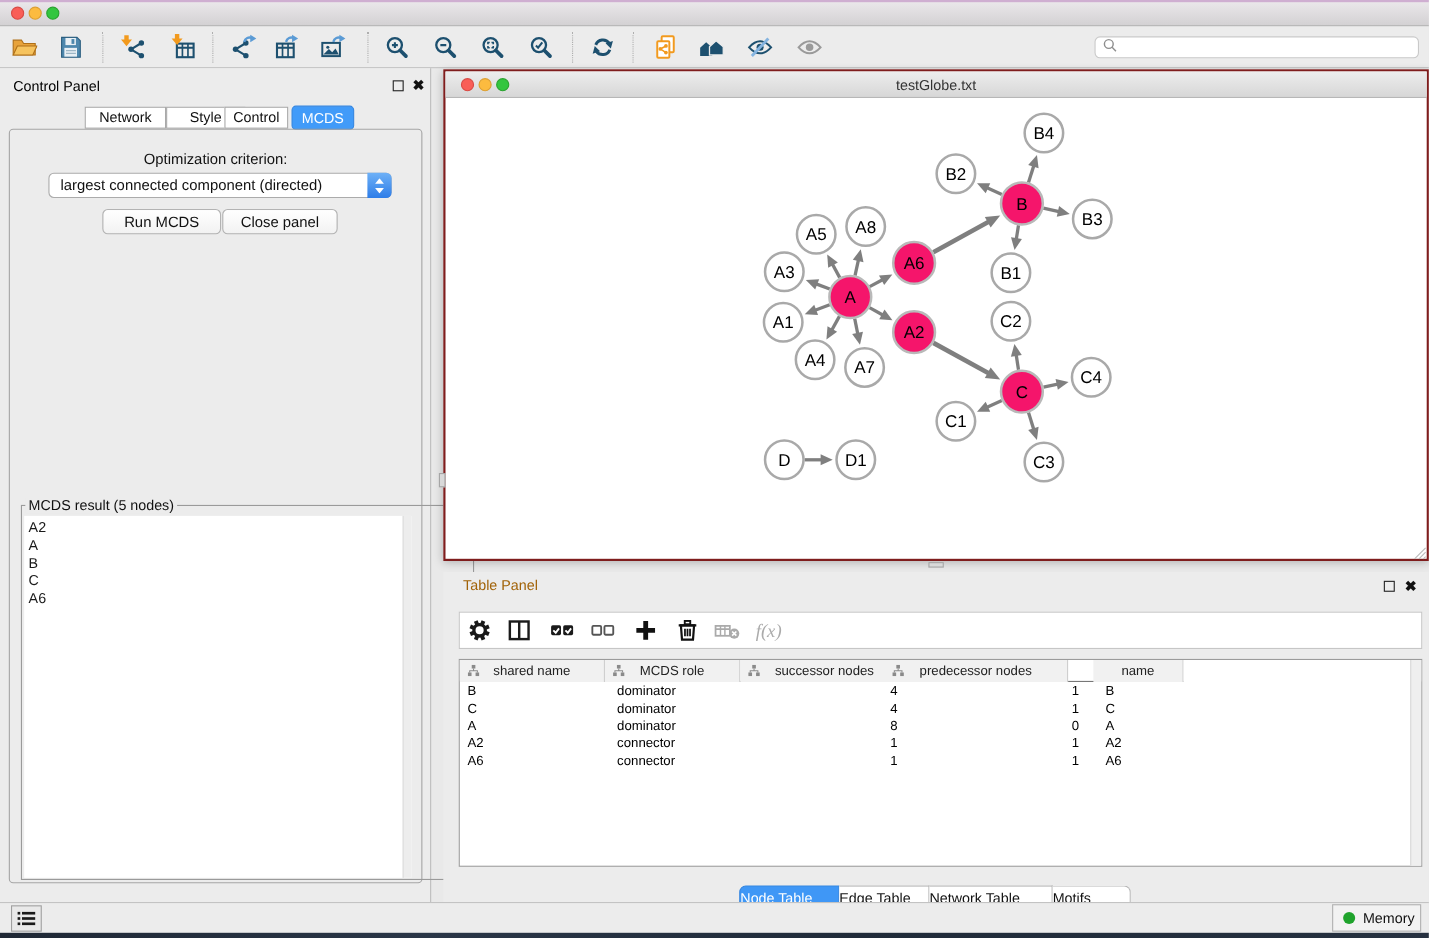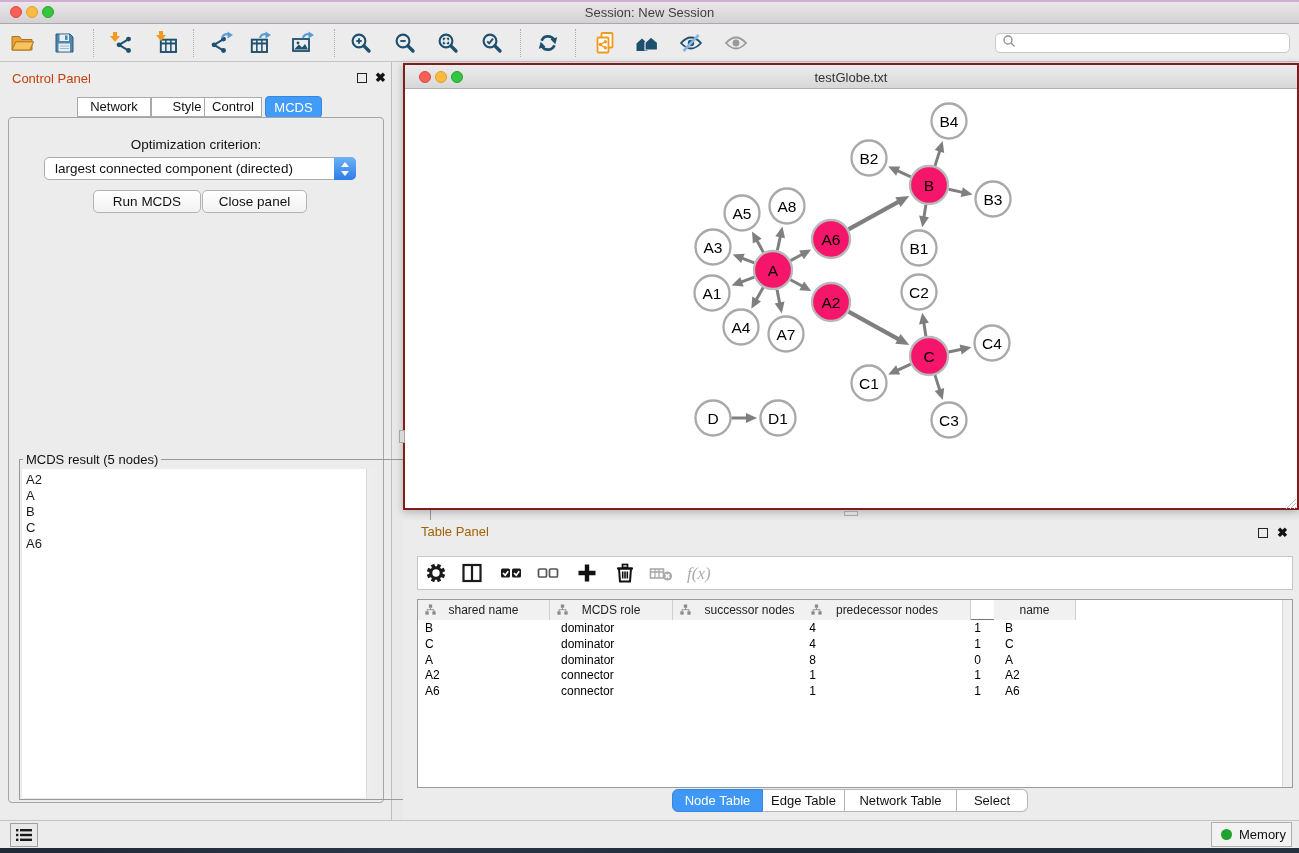--- a/index.html
+++ b/index.html
@@ -12,21 +12,21 @@
 .tl-yellow{background:#fcbb3f;border:1px solid #dda032}
 .tl-green{background:#33c63f;border:1px solid #2aa32f}
 #main-title{position:absolute;width:100%;text-align:center;top:5px;font-size:13px;color:#3f3f3f}
 #toolbar{left:0;top:24px;width:1299px;height:38px;background:#ececec;border-bottom:1px solid #c4c4c4}
 .tb-icon{position:absolute;top:3px;width:34px;height:32px;display:flex;align-items:center;justify-content:center}
 .tb-sep{position:absolute;top:5px;height:28px;width:0;border-left:1px dotted #aeaeae}
 #search-box{position:absolute;left:995px;top:9px;width:295px;height:20px;background:#fff;border:1px solid #c9c9c9;border-radius:5px;display:flex;align-items:center;padding-left:6px}
 #search-input{border:none;outline:none;flex:1;font-size:12px;background:transparent}
 
 #control-panel{left:0;top:62px;width:392px;height:758px;background:#ececec;border-right:1px solid #bdbdbd}
-#cp-title{position:absolute;left:12px;top:9px;font-size:13px;color:#c2410c}
+#cp-title{position:absolute;left:12px;top:9px;font-size:13px;color:#000000}
 .float-btn{position:absolute;width:10px;height:10px;border:1.4px solid #222}
 .close-btn{position:absolute;font-size:13px;font-weight:bold;color:#111;line-height:12px}
 #cp-tabs{position:absolute;left:0;top:34px;width:100%;height:22px}
 .cp-tab{position:absolute;top:1px;height:20px;background:#fff;border:1px solid #a9a9a9;font-size:13px;text-align:center;line-height:18px;color:#111}
 .cp-tab.active{top:0;height:22px;background:#419bf9;border:1px solid #3787e0;border-radius:4px;color:#fff;line-height:21px}
 #cp-box{position:absolute;left:8px;top:55px;width:376px;height:686px;border:1px solid #a5a5a5;border-radius:4px}
 #opt-label{position:absolute;left:0;top:19px;width:100%;text-align:center;font-size:13.5px;color:#111}
 #combo{position:absolute;left:35px;top:39px;width:312px;height:23px;background:#fff;border:1px solid #ababab;border-radius:5px;font-size:13.5px;line-height:21px;padding-left:10px;color:#111}
 #combo-step{position:absolute;right:-1px;top:-1px;width:22px;height:23px;background:linear-gradient(#6eb1f7,#2e7de8);border-radius:0 5px 5px 0;display:flex;flex-direction:column;align-items:center;justify-content:center;gap:2px}
 #combo-step svg{display:block}
@@ -48,41 +48,40 @@
 .tp-icon{position:absolute;top:1px;width:34px;height:30px;display:flex;align-items:center;justify-content:center}
 #tp-table{position:absolute;left:14px;top:79px;width:876px;height:189px;background:#fff;border:1px solid #9b9b9b}
 #tp-header{position:absolute;left:0;top:0;width:874px;height:20px;border-bottom:1px solid #777}
 .th{position:absolute;top:0;height:20px;background:#f1f1f1;border-right:1px solid #cfcfcf;font-size:12px;color:#222;text-align:center;line-height:20px}
 .th .tree{position:absolute;left:7px;top:4px}
 .th.filler{background:#fff;border-right:none}
 .tr{position:absolute;left:0;width:860px;height:16px;font-size:12px;color:#000}
 .td{position:absolute;top:0;height:16px;line-height:15px;white-space:nowrap}
 #tp-scroll{position:absolute;right:0;top:0;width:10px;height:187px;background:#efefef;border-left:1px solid #d8d8d8}
 #tp-tabs{position:absolute;left:0;top:269px;width:100%;height:23px}
-.tp-tab{position:absolute;top:0;height:23px;background:#fff;border:1px solid #b5b5b5;border-left:none;font-size:13px;text-align:center;line-height:21px;color:#111}
+.tp-tab{position:absolute;top:16px;height:23px;background:#fff;border:1px solid #b5b5b5;border-left:none;font-size:13px;text-align:left;line-height:21px;color:#111}
 .tp-tab.first{border-left:1px solid #b5b5b5;border-radius:6px 0 0 6px}
 .tp-tab.last{border-radius:0 6px 6px 0}
 .tp-tab.active{background:#3f97f6;border-color:#3787e0;color:#fff}
 
 #statusbar{left:0;top:820px;width:1299px;height:28px;background:#ececec;border-top:1px solid #c3c3c3}
 #status-left-btn{position:absolute;left:10px;top:2px;width:28px;height:24px;border:1px solid #a0a0a0;background:#e9e9e9;display:flex;align-items:center;justify-content:center}
 #memory-btn{position:absolute;left:1211px;top:1px;width:81px;height:25px;border:1px solid #b0b0b0;background:#f2f2f2;display:flex;align-items:center;font-size:13px;color:#111}
 #memory-dot{width:11px;height:11px;border-radius:50%;background:#1fa32c;margin:0 7px 0 9px}
 #desktop{left:0;top:848px;width:1299px;height:5px;background:linear-gradient(90deg,#1f2835,#2a3647 30%,#202b39 60%,#263140)}
 .tick-v{position:absolute;background:#d9d9d9;border:1px solid #a5a5a5}
 </style>
 </head>
 <body>
 
 <div id="titlebar" class="abs">
   <div class="lav"></div>
   <span class="tl tl-red" style="left:10px"></span>
   <span class="tl tl-yellow" style="left:26px"></span>
   <span class="tl tl-green" style="left:42px"></span>
-  <div id="main-title">Session: New Session</div>
 </div>
 
 <div id="toolbar" class="abs">
   <div id="tb-icons">
       <div class="tb-icon" style="left:5px">
         <svg width="24" height="24" viewBox="0 0 24 24">
           <path d="M2,5.5 L9.5,5.5 L11.5,8.5 L22,8.5 L22,19 L2,19 Z" fill="#e8a33b" stroke="#b07018"></path>
           <path d="M2,19 L5.8,10.8 L23.6,10.8 L19.8,19 Z" fill="#f6c35e" stroke="#b07018"></path>
         </svg>
       </div>
@@ -507,21 +506,21 @@
           <div class="td" style="left:409px;width:154px;text-align:right">1</div>
           <div class="td" style="left:587px;width:71px;text-align:left">A6</div>
         </div>
       </div>
     <div id="tp-scroll"></div>
   </div>
   <div id="tp-tabs">
       <div class="tp-tab first active" style="left:269px;width:91px">Node Table</div>
       <div class="tp-tab" style="left:360px;width:82px">Edge Table</div>
       <div class="tp-tab" style="left:442px;width:112px">Network Table</div>
-      <div class="tp-tab last" style="left:554px;width:71px">Select</div>
+      <div class="tp-tab last" style="left:554px;width:71px">Motifs</div>
     </div>
 </div>
 
 <div id="statusbar" class="abs">
   <div id="status-left-btn">
     <svg width="18" height="16" viewBox="0 0 18 16">
       <rect x="1" y="2" width="2.4" height="2.4" fill="#1a1a1a"></rect>
         <rect x="5" y="2" width="12" height="2.4" fill="#1a1a1a"></rect>
       <rect x="1" y="6.8" width="2.4" height="2.4" fill="#1a1a1a"></rect>
         <rect x="5" y="6.8" width="12" height="2.4" fill="#1a1a1a"></rect>

